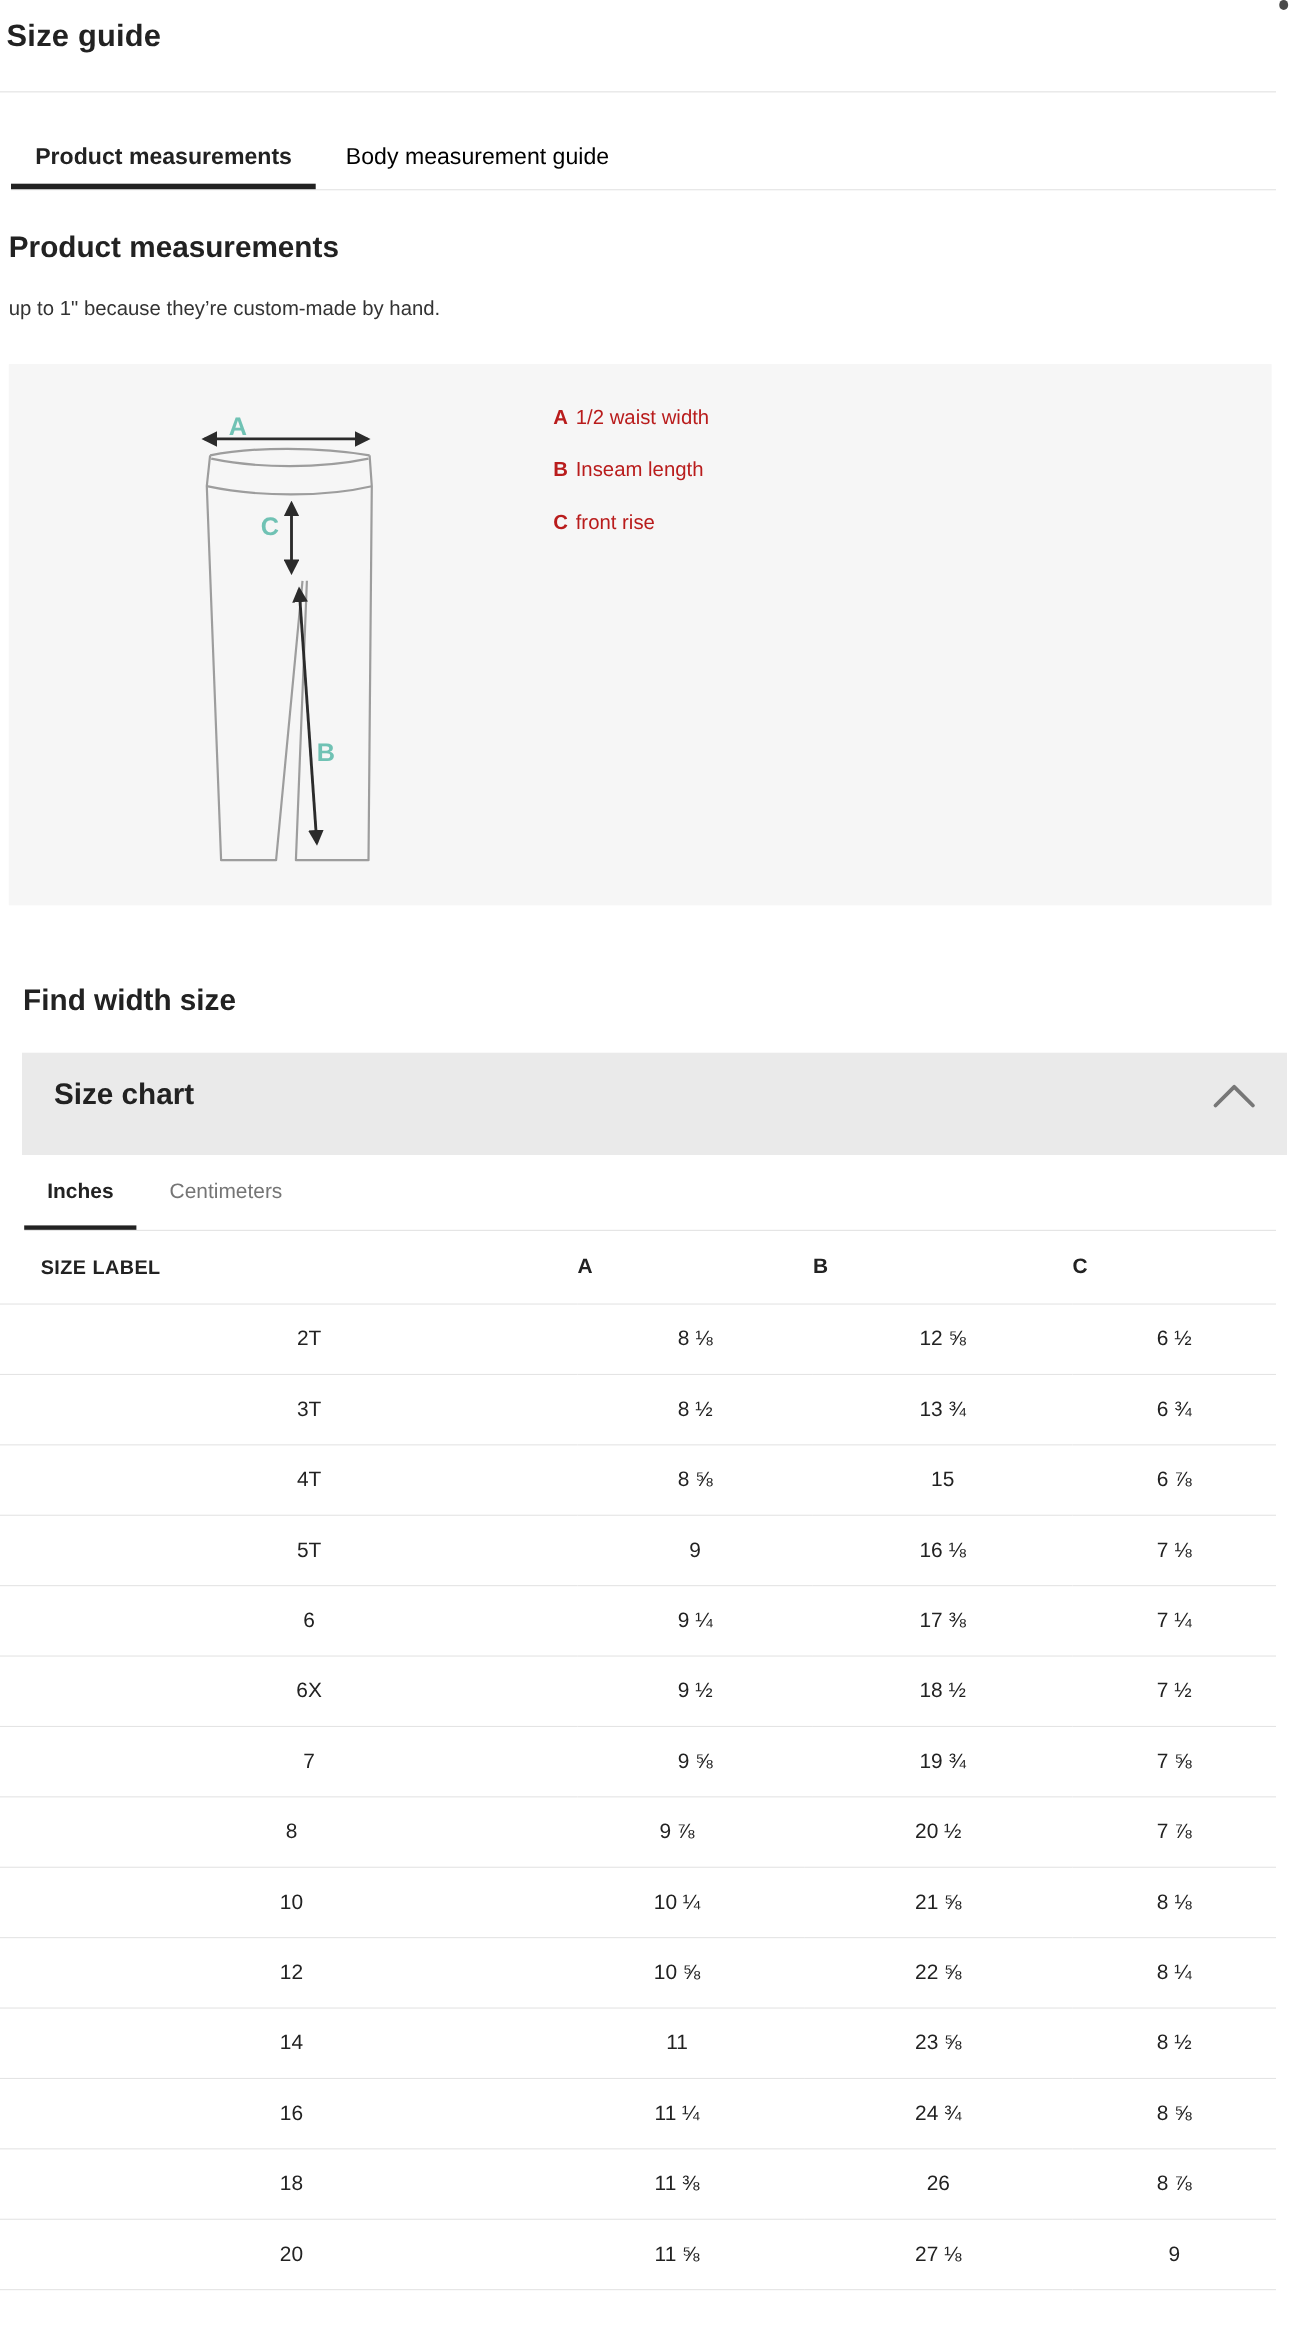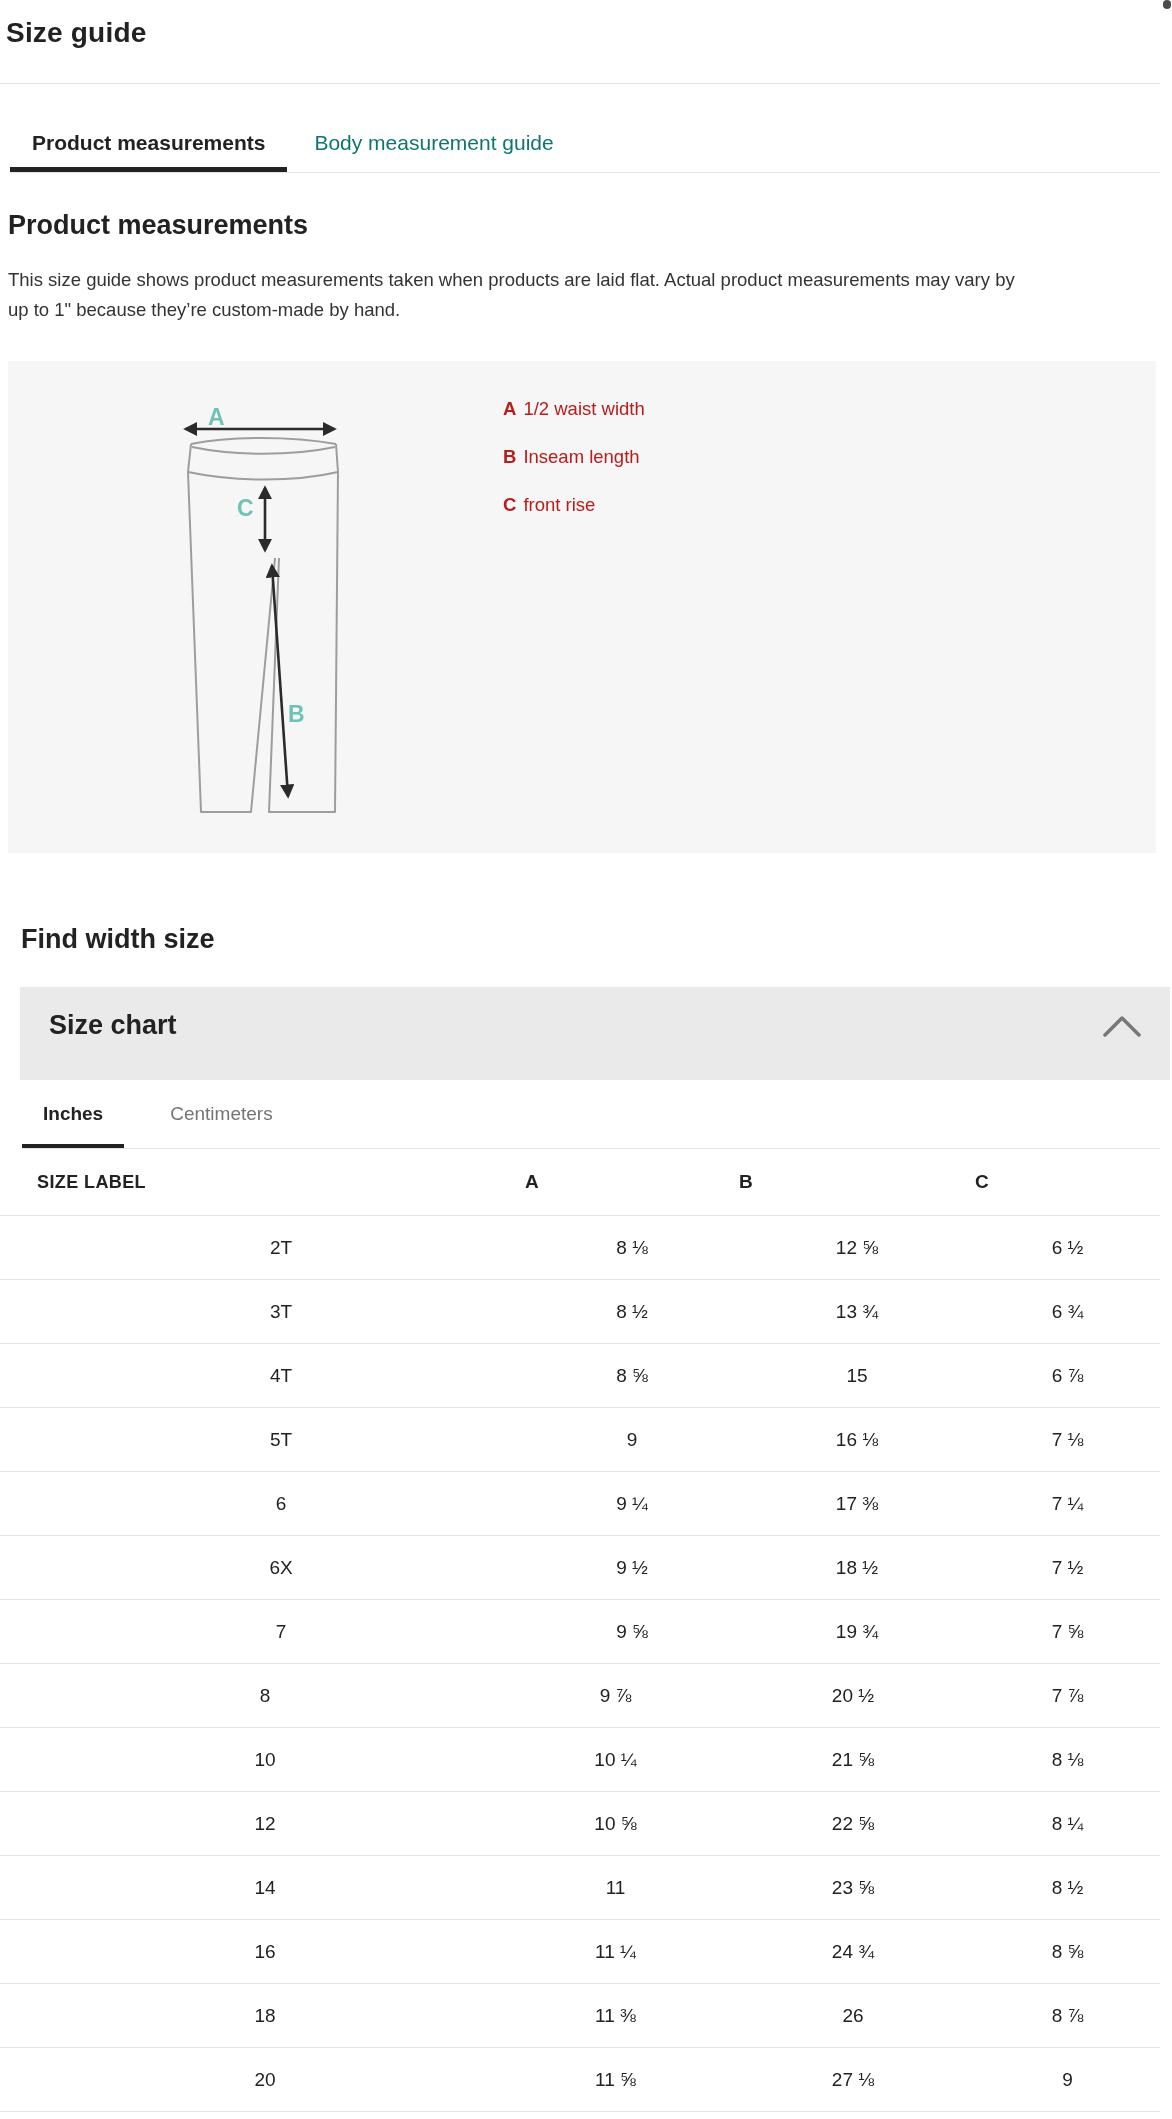--- a/index.html
+++ b/index.html
@@ -5,42 +5,42 @@
   html,body{margin:0;padding:0;background:#fff;}
   .page{position:relative;width:1172px;height:2119px;overflow:hidden;background:#fff;
         font-family:"Liberation Sans",sans-serif;color:#222;}
   
   .scroll-thumb{position:absolute;top:0;right:1px;width:8px;height:9px;background:#4a4a4a;border-radius:4px;}
   
   .page-title{font-size:28px;font-weight:700;line-height:34px;margin:16px 0 0 6px;letter-spacing:.2px;}
   .divider-top{width:1160px;height:1px;background:#e2e2e2;margin-top:33px;}
   
   .tabs{display:flex;margin-left:10px;width:1150px;border-bottom:1px solid #e3e3e3;box-sizing:border-box;}
-  .tab{padding:48px 22px 14px;font-size:21px;line-height:21px;color:#0f766e;
+  .tab{padding:48px 22px 14px;font-size:21px;line-height:21px;color:#000000;
        border-bottom:5px solid transparent;cursor:pointer;}
   .tab+.tab{margin-left:5px;}
   .tab.active{color:#222;font-weight:700;border-bottom-color:#222;}
   
   .section-heading{font-size:27px;font-weight:700;line-height:33px;margin:36px 0 0 8px;}
   .intro{margin:23px 0 0 8px;font-size:18.5px;line-height:30px;color:#333;}
   
   .panel{position:relative;margin:36px 0 0 8px;width:1148px;height:492px;background:#f6f6f6;}
   .pants-svg{position:absolute;left:167px;top:43px;}
   .legend{position:absolute;left:495px;top:37px;}
   .legend-item{font-size:18.5px;line-height:22px;margin-bottom:26px;color:#b91c1c;}
   .legend-item b{margin-right:7px;}
   
   .fys-heading{font-size:27px;font-weight:700;line-height:33px;margin:70px 0 0 21px;}
   
   .chart-bar{margin:31px 0 0 20px;width:1150px;height:93px;background:#eaeaea;
              display:flex;align-items:center;justify-content:space-between;
              padding:0 28px 16px 29px;box-sizing:border-box;cursor:pointer;}
   .chart-bar-title{font-size:27px;font-weight:700;}
   
-  .unit-tabs{display:flex;margin-left:22px;width:1138px;border-bottom:1px solid #e3e3e3;box-sizing:border-box;gap:16px;}
+  .unit-tabs{display:flex;margin-left:22px;width:1138px;border-bottom:1px solid #e3e3e3;box-sizing:border-box;}
   .unit-tab{padding:24px 21px 21px;font-size:19px;line-height:19px;color:#757575;
             border-bottom:4px solid transparent;cursor:pointer;}
   .unit-tab+.unit-tab{margin-left:9px;}
   .unit-tab.active{color:#222;font-weight:700;border-bottom-color:#222;}
   
   table{border-collapse:collapse;table-layout:fixed;width:1160px;}
   th,td{text-align:left;padding:0;border-bottom:1px solid #e4e4e4;font-weight:normal;}
   th{height:66px;vertical-align:middle;font-size:19px;font-weight:700;}
   td{height:63px;vertical-align:middle;font-size:19px;color:#222;text-align:center;}
   .t1 .c-label{padding-left:37px;}
@@ -58,21 +58,20 @@
   <div class="divider-top"></div>
 
   <div class="tabs">
     <div class="tab active">Product measurements</div>
     <div class="tab">Body measurement guide</div>
   </div>
 
   <h2 class="section-heading">Product measurements</h2>
 
   <div class="intro">
-    <div>This size guide shows product measurements taken when products are laid flat. Actual product measurements may vary by</div>
     <div>up to 1" because they’re custom-made by hand.</div>
   </div>
 
   <div class="panel">
     <svg class="pants-svg" width="170" height="430" viewBox="0 0 170 430" xmlns="http://www.w3.org/2000/svg">
       <defs>
         <marker id="arr" viewBox="0 0 10 10" refX="8" refY="5" markerWidth="5.5" markerHeight="5.5" orient="auto-start-reverse">
           <path d="M0,0 L10,5 L0,10 z" fill="#2b2b2b"></path>
         </marker>
       </defs>

